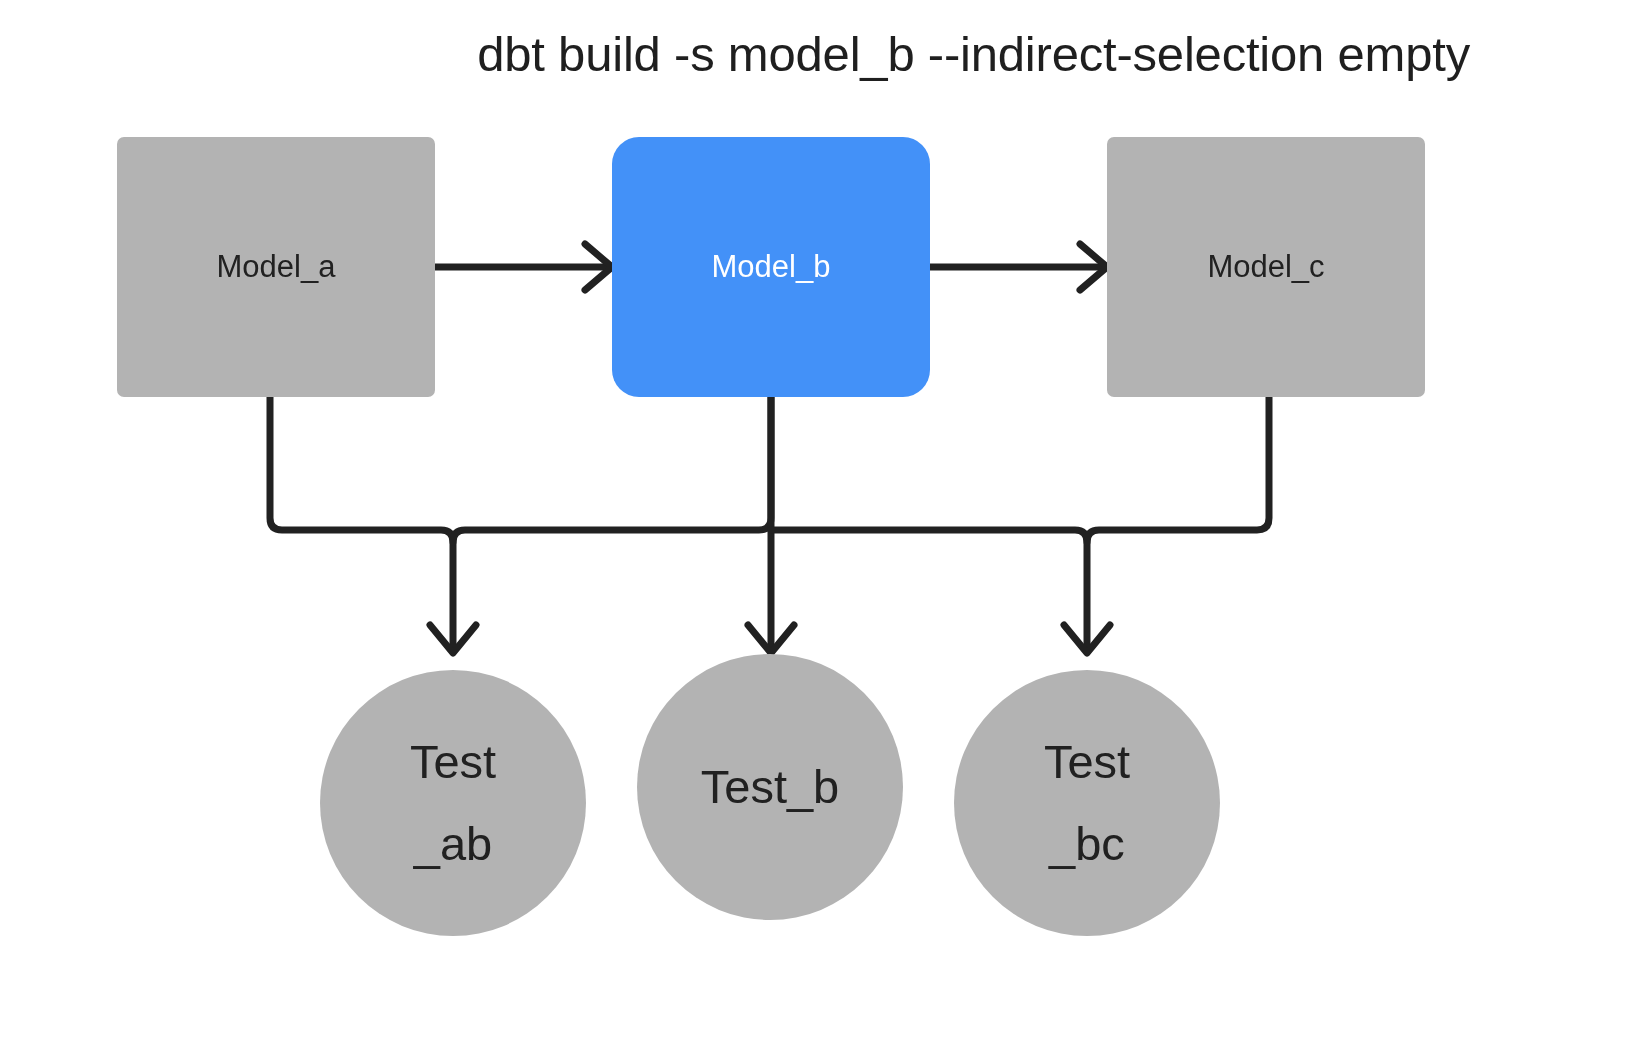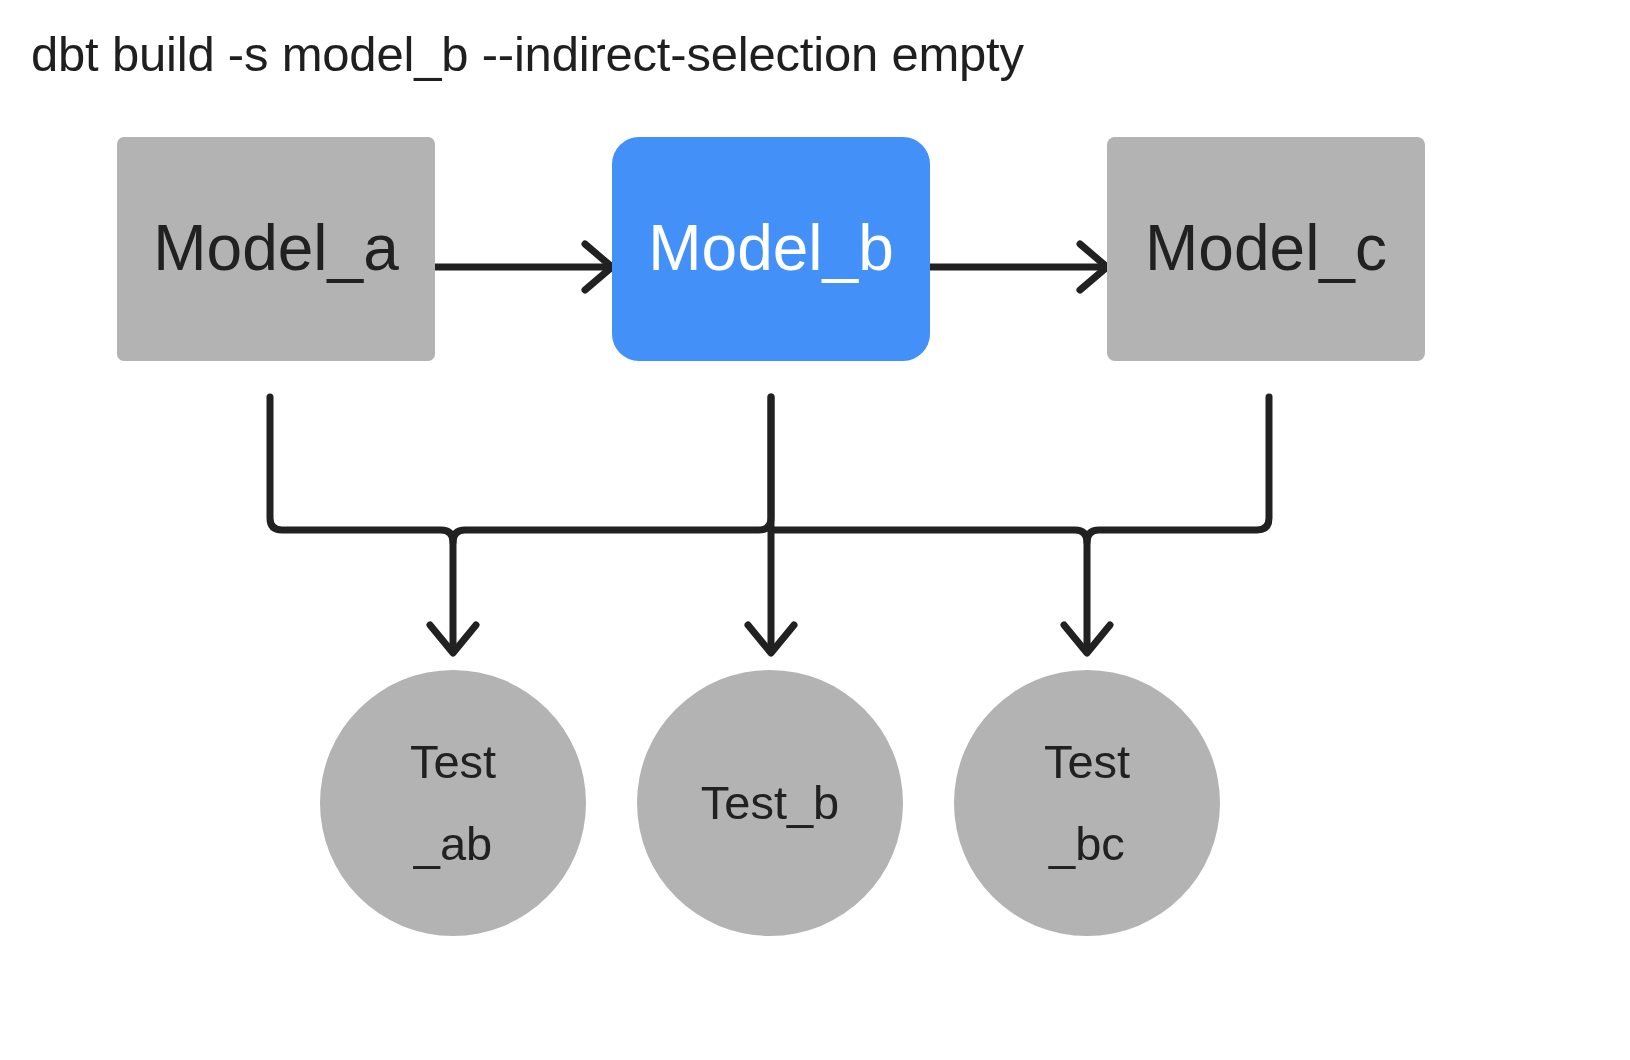--- a/index.html
+++ b/index.html
@@ -25,68 +25,67 @@
     top: 0;
     width: 1630px;
     height: 1060px;
     pointer-events: none;
   }
   .diagram-title {
     position: absolute;
     left: 0;
     top: 26px;
     width: 1470px;
-    text-align: left;
+    text-align: right;
     font-size: 49px;
     color: #1f1f1f;
     letter-spacing: -0.2px;
     white-space: nowrap;
-    padding-left: 31px;
   }
   .node-box {
     position: absolute;
     width: 318px;
-    height: 224px;
+    height: 260px;
     border-radius: 7px;
     display: flex;
     align-items: center;
     justify-content: center;
-    font-size: 64px;
+    font-size: 31px;
     line-height: 1.15;
     text-align: center;
   }
   .node-box.gray {
     background: #b3b3b3;
     color: #212121;
   }
   .node-box.blue {
     background: #4391f8;
     color: #ffffff;
   }
   #node-model-a { left: 117px; top: 137px; }
   #node-model-b { left: 612px; top: 137px; border-radius: 27px; }
-  #node-model-c { left: 1107px; top: 137px; border-radius: 8px; }
+  #node-model-c { left: 1107px; top: 137px; }
 
   .node-circle {
     position: absolute;
     width: 266px;
     height: 266px;
     border-radius: 50%;
     background: #b3b3b3;
     color: #212121;
     display: flex;
     align-items: center;
     justify-content: center;
     font-size: 47px;
     line-height: 1.75;
     text-align: center;
     white-space: pre-line;
   }
   #node-test-ab { left: 320px; top: 670px; }
-  #node-test-b  { left: 637px; top: 670px; }
+  #node-test-b  { left: 637px; top: 654px; }
   #node-test-bc { left: 954px; top: 670px; }
 </style>
 </head>
 <body>
 
 <div id="canvas">
 
   <div class="diagram-title">dbt build -s model_b --indirect-selection empty</div>
 
   <svg id="edges" viewBox="0 0 1630 1060">

